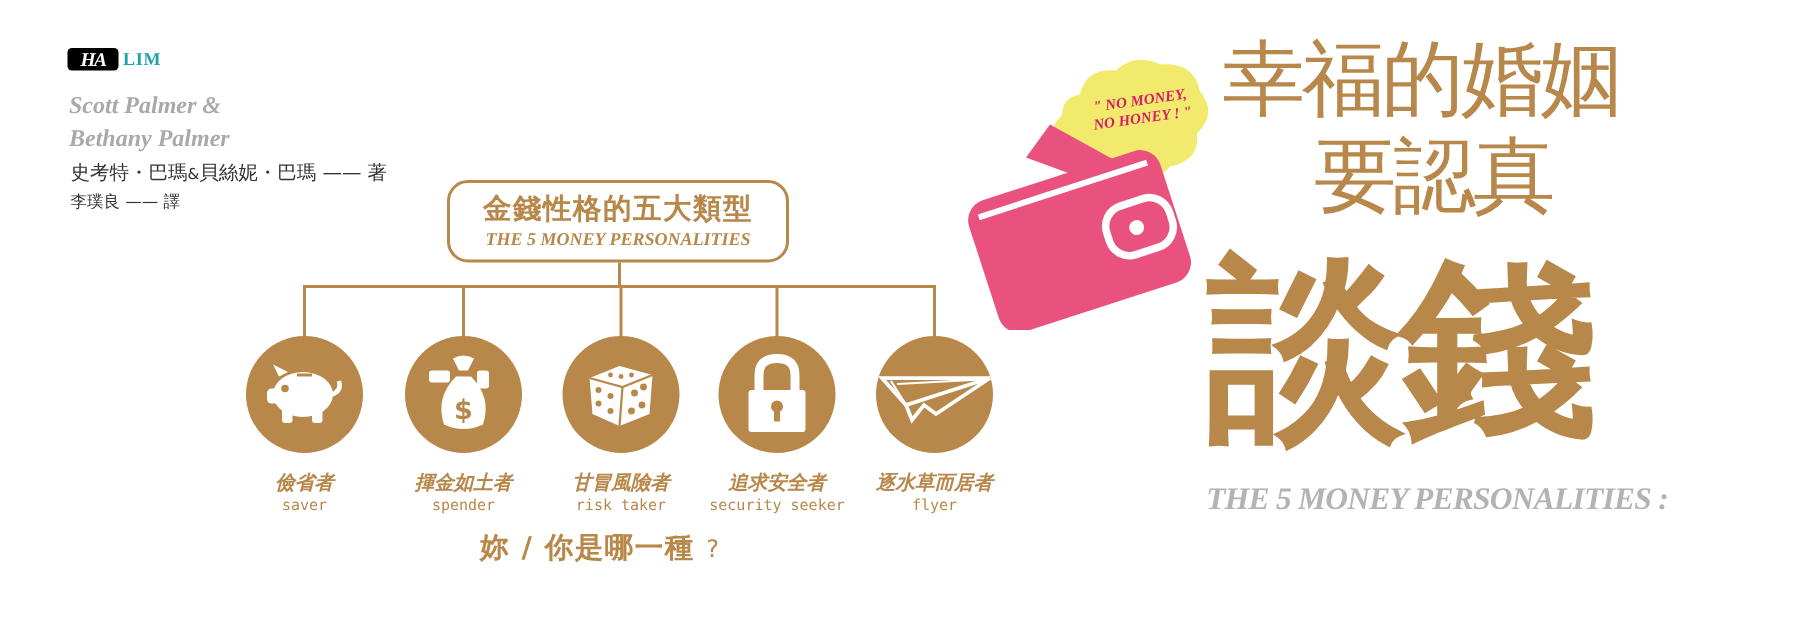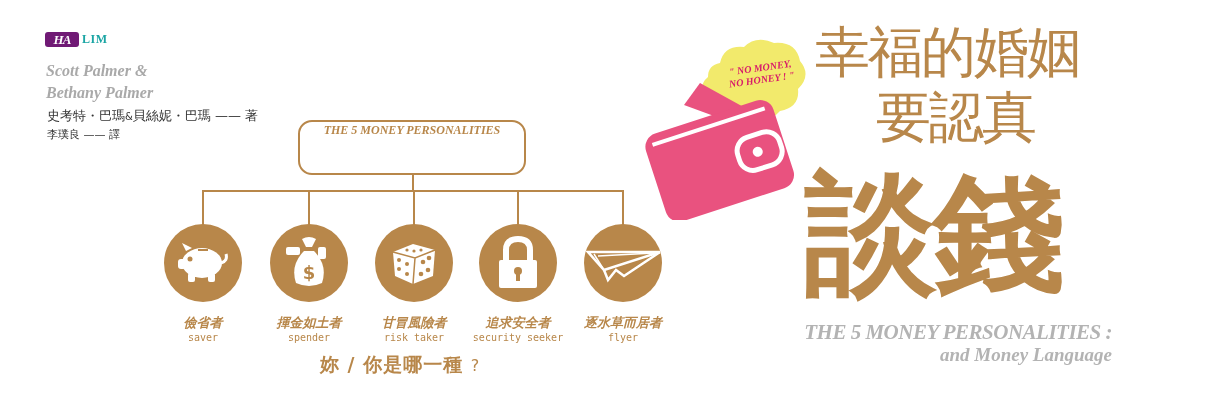--- a/index.html
+++ b/index.html
@@ -4,21 +4,21 @@
   <style>
     * { box-sizing: border-box; margin: 0; padding: 0; }
     html, body { width: 1208px; height: 417px; background: #ffffff; overflow: hidden; }
     body { position: relative; font-family: "DejaVu Sans", sans-serif; }
 
     .abs { position: absolute; }
 
     
     .logo { left: 45px; top: 31px; height: 17px; display: flex; align-items: center; }
     .logo-mark {
-      width: 34px; height: 15px; background: #701a75; border-radius: 3px;
+      width: 34px; height: 15px; background: #000000; border-radius: 3px;
       color: #fff; font-family: "Liberation Serif", serif; font-weight: bold; font-style: italic;
       font-size: 13px; line-height: 15px; text-align: center; letter-spacing: -1px;
     }
     .logo-text {
       margin-left: 3px; color: #1aa5a4; font-family: "Liberation Serif", serif;
       font-size: 12px; font-weight: bold; letter-spacing: 0.5px;
     }
 
     .authors-en {
       left: 46px; top: 60px; color: #a9a9a9;
@@ -90,20 +90,21 @@
 <div class="abs authors-en">
   <div>Scott Palmer &amp;</div>
   <div>Bethany Palmer</div>
 </div>
 <div class="abs authors-zh">
   <span>史考特・巴瑪</span><span class="amp">&amp;</span><span>貝絲妮・巴瑪 —— 著</span>
 </div>
 <div class="abs translator">李璞良 —— 譯</div>
 
 <div class="abs cat-box">
+  <div class="cat-zh">金錢性格的五大類型</div>
   <div class="cat-en">THE 5 MONEY PERSONALITIES</div>
 </div>
 
 <div class="abs line" style="left:412px; top:175px; width:2px; height:17px;"></div>
 <div class="abs line" style="left:202px; top:190px; width:422px; height:2px;"></div>
 <div class="abs line" style="left:202px; top:190px; width:2px; height:36px;"></div>
 <div class="abs line" style="left:308px; top:190px; width:2px; height:36px;"></div>
 <div class="abs line" style="left:413px; top:190px; width:2px; height:36px;"></div>
 <div class="abs line" style="left:517px; top:190px; width:2px; height:36px;"></div>
 <div class="abs line" style="left:622px; top:190px; width:2px; height:36px;"></div>
@@ -212,14 +213,13 @@
   <div>" NO MONEY,</div>
   <div>NO HONEY ! "</div>
 </div>
 
 <div class="abs title-line1">幸福的婚姻</div>
 <div class="abs title-line2">要認真</div>
 <div class="abs title-big">談錢</div>
 
 <div class="abs subtitle">
   <div class="s1">THE 5 MONEY PERSONALITIES :</div>
-  <div class="s3">and Money Language</div>
 </div>
 
 </body></html>

